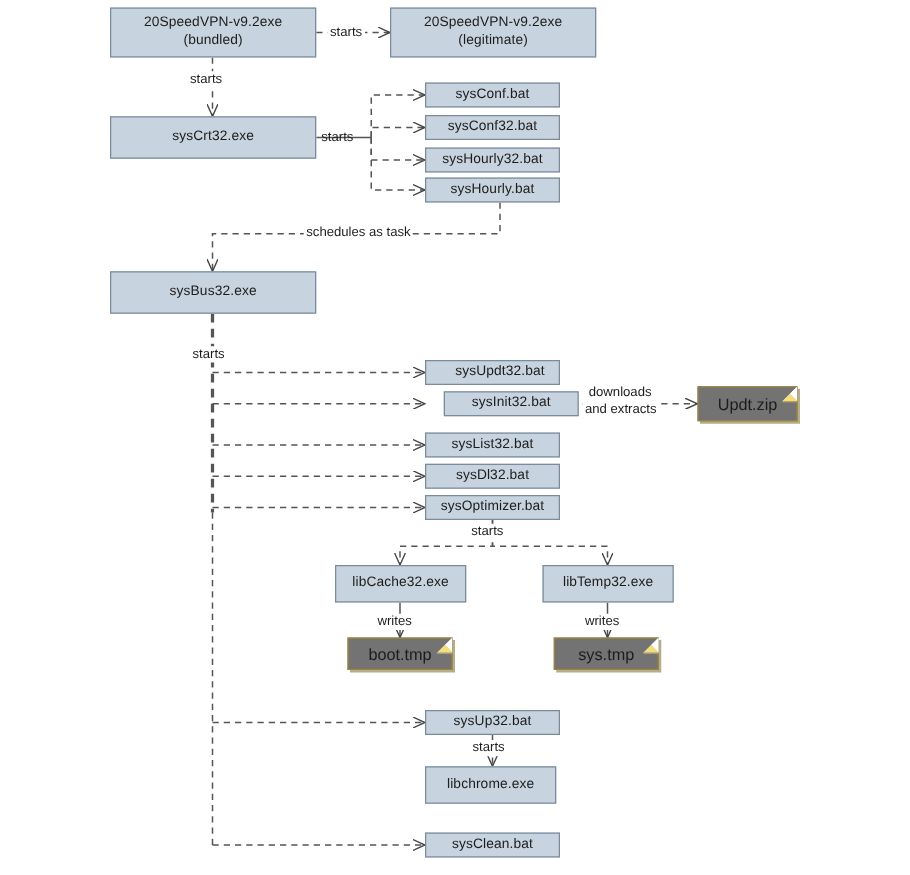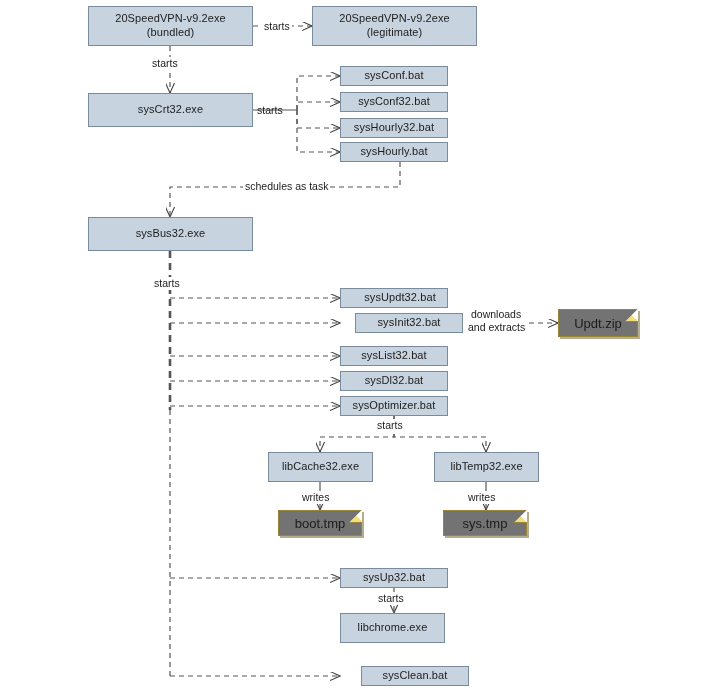--- a/index.html
+++ b/index.html
@@ -181,21 +181,21 @@
   <div class="node" style="left:434px;top:452px;width:105px;height:30px;">
     <span>libTemp32.exe</span>
   </div>
 
   <div class="node" style="left:340px;top:568px;width:108px;height:20px;">
     <span>sysUp32.bat</span>
   </div>
   <div class="node" style="left:340px;top:613px;width:105px;height:30px;">
     <span>libchrome.exe</span>
   </div>
-  <div class="node" style="left:340px;top:666px;width:108px;height:20px;margin-left:21px;">
+  <div class="node" style="left:340px;top:666px;width:108px;height:20px;">
     <span>sysClean.bat</span>
   </div>
 
   <div class="note" style="left:558px;top:309px;width:80px;height:28px;">
     <span>Updt.zip</span>
   </div>
   <div class="note" style="left:278px;top:510px;width:84px;height:26px;">
     <span>boot.tmp</span>
   </div>
   <div class="note" style="left:443px;top:510px;width:84px;height:26px;">

